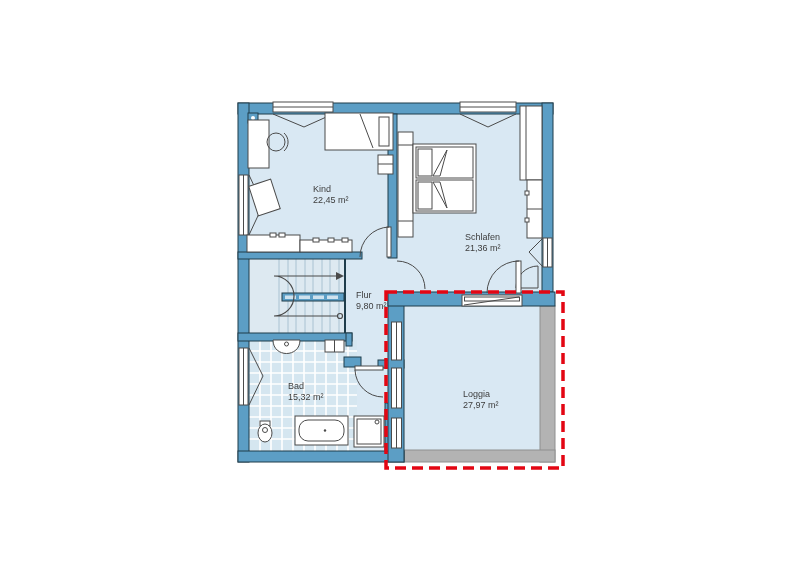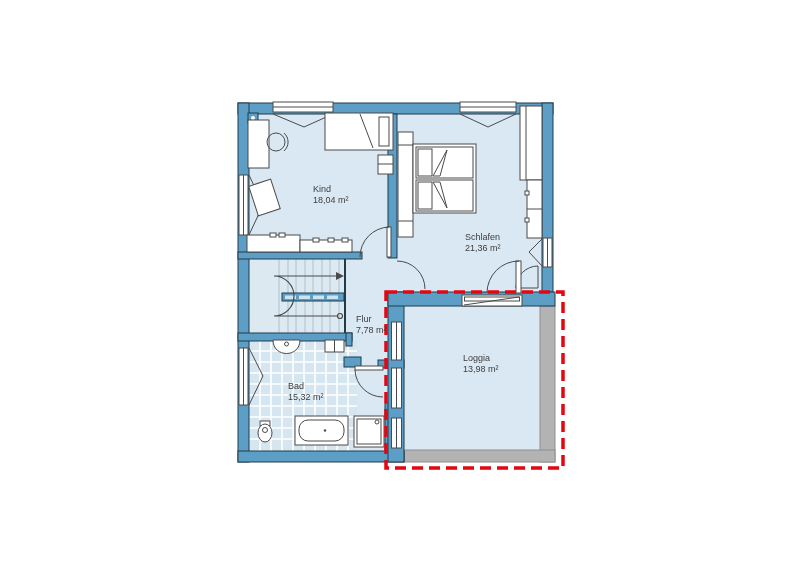--- a/index.html
+++ b/index.html
@@ -249,32 +249,32 @@
       <rect class="glass" x="355" y="366" width="28" height="4"></rect>
       <path class="arc" d="M355,370 A28,28 0 0 0 383,397"></path>
     </g>
   </g>
 
   <rect class="red" x="386" y="292" width="177" height="176"></rect>
 </svg>
 
 <div class="room-label" style="left:313px;top:184px;">
   <div>Kind</div>
-  <div>18,04 m²</div>
+  <div>22,45 m²</div>
 </div>
 <div class="room-label" style="left:465px;top:232px;">
   <div>Schlafen</div>
   <div>21,36 m²</div>
 </div>
-<div class="room-label" style="left:356px;top:314px;">
+<div class="room-label" style="left:356px;top:290px;">
   <div>Flur</div>
-  <div>7,78 m²</div>
+  <div>9,80 m²</div>
 </div>
 <div class="room-label" style="left:288px;top:381px;">
   <div>Bad</div>
   <div>15,32 m²</div>
 </div>
-<div class="room-label" style="left:463px;top:353px;">
+<div class="room-label" style="left:463px;top:389px;">
   <div>Loggia</div>
-  <div>13,98 m²</div>
+  <div>27,97 m²</div>
 </div>
 
 </div>
 
 </body></html>

